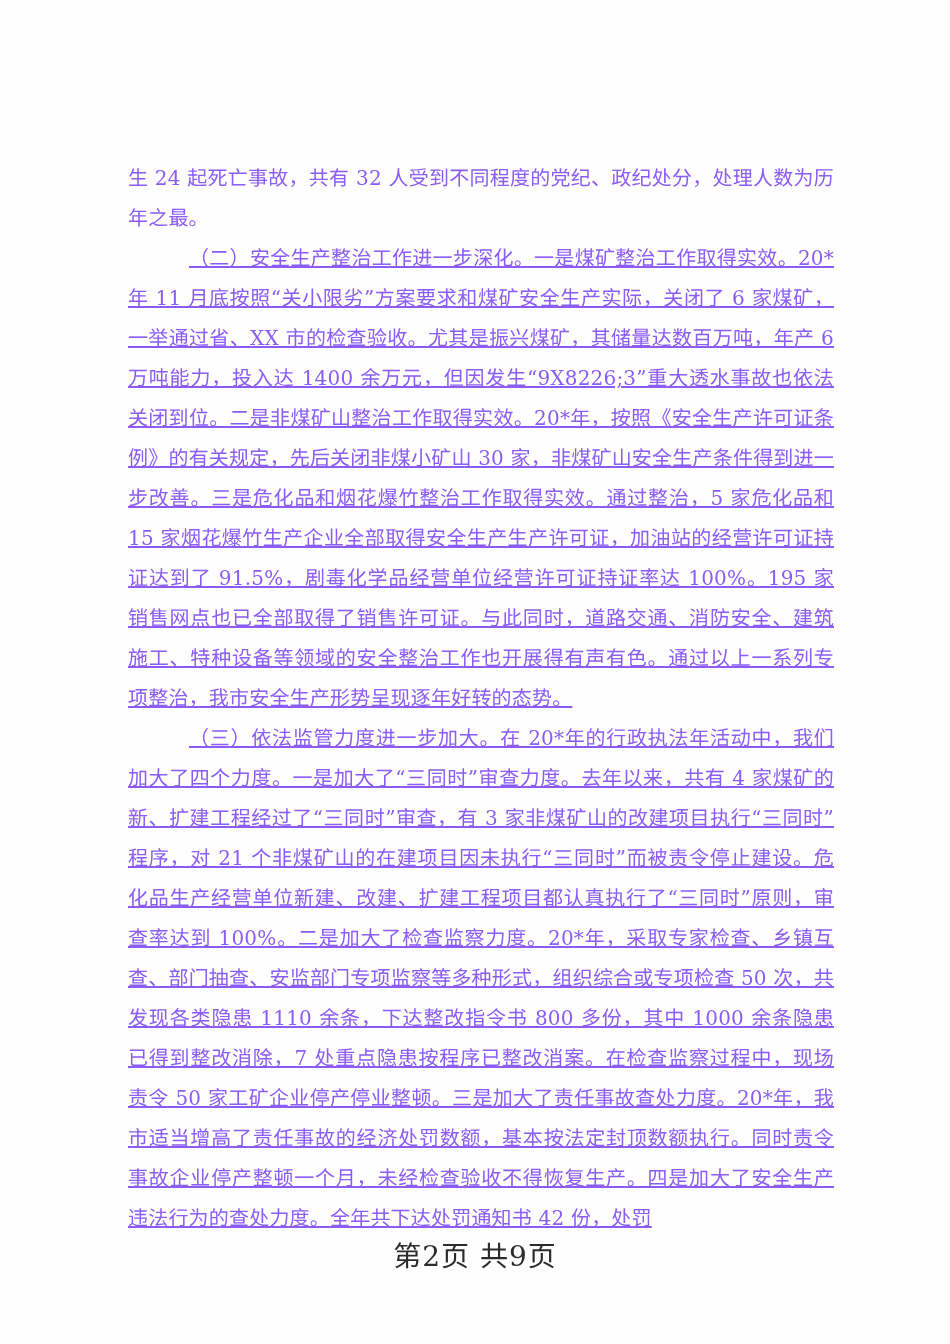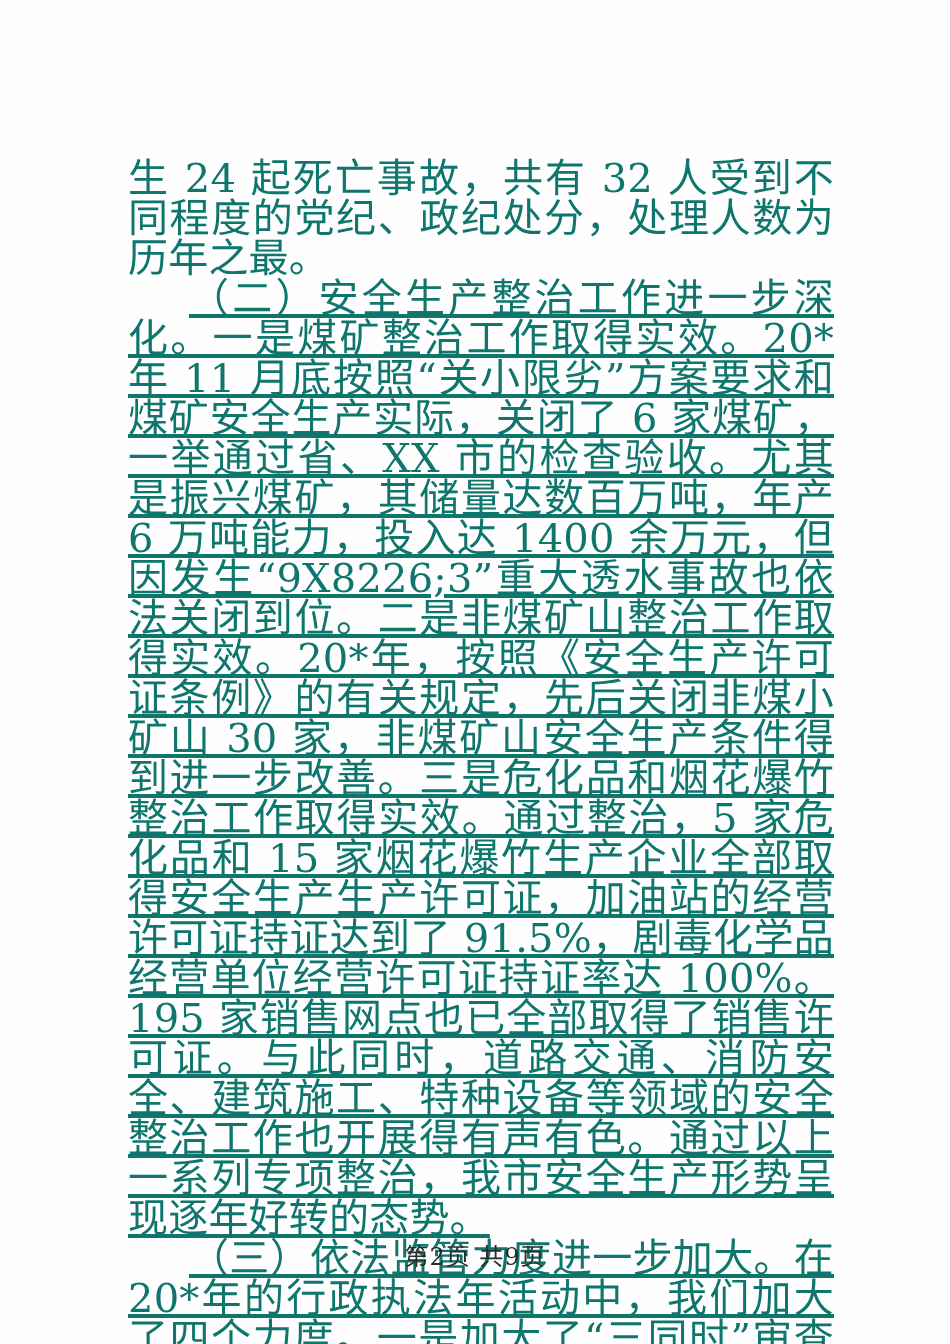--- a/index.html
+++ b/index.html
@@ -27,23 +27,23 @@
     pointer-events: none;
   }
   .doc-body {
     position: absolute;
     left: 128px;
     top: 158px;
     width: 706px;
   }
   .para {
     margin: 0;
-    font-size: 40px;
+    font-size: 20px;
     line-height: 40px;
-    color: #0f766e;
+    color: #8b5cf6;
     text-align: justify;
     text-justify: inter-ideograph;
     letter-spacing: 0.2px;
     font-family: "DejaVu Serif", "Liberation Serif", serif;
     font-weight: 400;
     -webkit-font-smoothing: none;
   }
   .para + .para {
     margin-top: 0;
   }
@@ -53,21 +53,21 @@
   }
   .footer {
     position: absolute;
     left: 0;
     right: 0;
     top: 1243px;
     text-align: center;
   }
   .footer-text {
     display: inline-block;
-    font-size: 24px;
+    font-size: 28px;
     line-height: 28px;
     color: #2b2b2b;
     letter-spacing: 1px;
     font-family: "DejaVu Serif", "Liberation Serif", serif;
   }
 </style>
 </head>
 <body>
 
 <div class="page">

